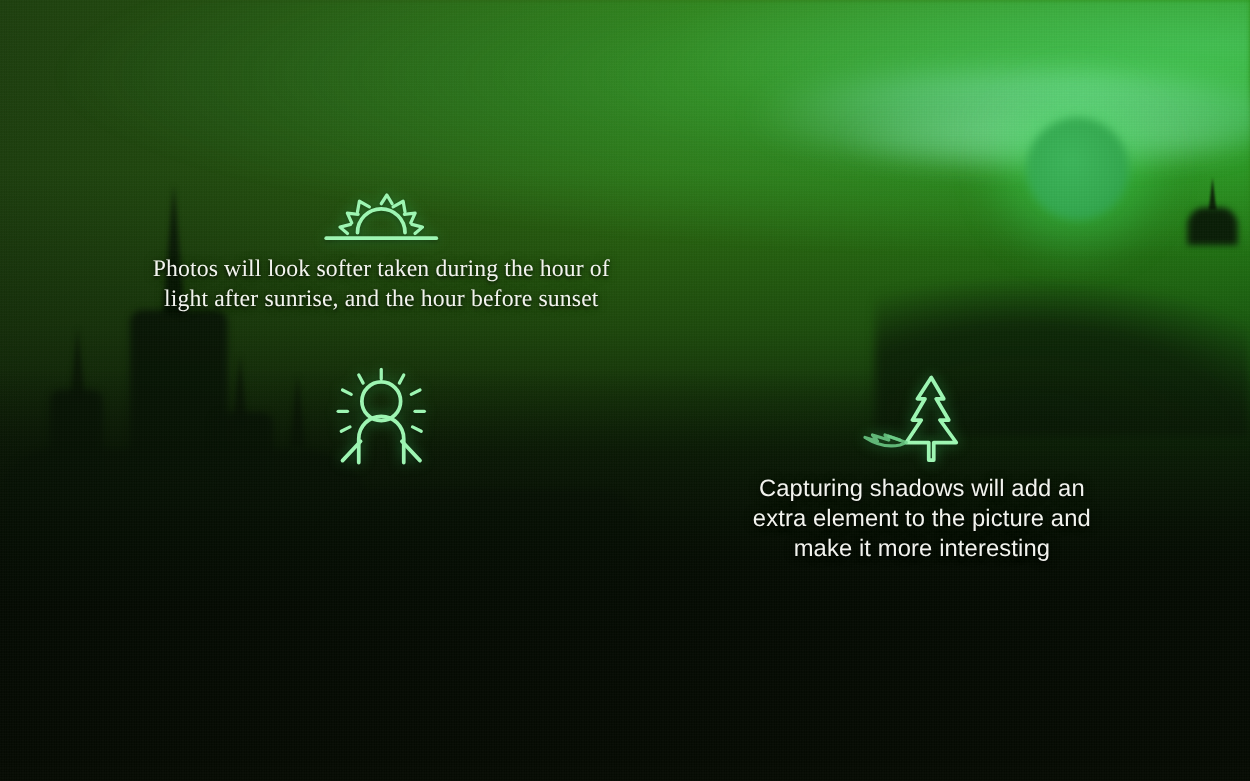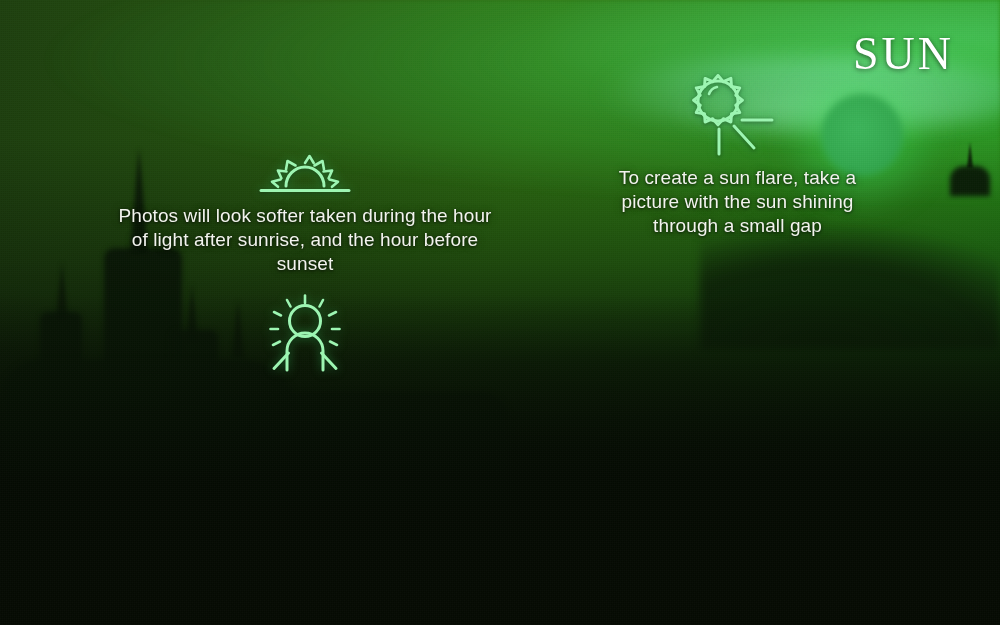--- a/index.html
+++ b/index.html
@@ -134,21 +134,21 @@
   .card .caption{
     margin-top:8px;
     font-size:19px;
     line-height:24px;
     color:#f2f3ee;
     text-shadow:0 1px 3px rgba(0,0,0,0.65), 0 0 9px rgba(0,0,0,0.35);
     letter-spacing:0.1px;
   }
 
   
-  #card-golden-hour { left:115px;  top:112px;  width:380px; }
+  #card-golden-hour { left:115px;  top:112px;  width:380px;font-family:Liberation Serif, serif; }
   #card-sun-flare   { left:600px;  top:74px;   width:275px; }
   #card-silhouette  { left:105px;  top:288px;  width:400px; }
   #card-shadows     { left:600px;  top:288px;  width:275px; }
 
   #card-sun-flare .icon-wrap{ justify-content:flex-start; padding-left:78px; }
   #card-shadows .icon-wrap{ justify-content:flex-start; padding-left:90px; }
 
   svg .st{ fill:none; stroke:#9df5b2; stroke-width:3; stroke-linecap:round; stroke-linejoin:round; }
   svg .st-thin{ fill:none; stroke:#9df5b2; stroke-width:2.6; stroke-linecap:round; stroke-linejoin:round; }
   svg .st-shadow{ fill:none; stroke:#6fcf89; stroke-width:2.6; stroke-linecap:round; stroke-linejoin:round; opacity:0.85; }
@@ -177,52 +177,38 @@
   <div class="temple" style="left:250px; top:392px; width:260px; height:110px; border-radius:60px 30px 0 0;"></div>
 
   <div class="pagoda-tip" style="left:967px; top:142px;"></div>
   <div class="temple" style="left:950px; top:166px; width:40px; height:30px; border-radius:14px 14px 0 0;"></div>
 
   <div class="ground"></div>
   <div class="grain"></div>
 
   <div class="content">
 
-    <div class="title">SUN</div>
 
     <div class="card" id="card-golden-hour">
       <div class="icon-wrap">
         <svg width="100" height="46" viewBox="0 0 100 46" aria-hidden="true">
           <path class="st" d="M31 36 a19 19 0 0 1 38 0"></path>
           <path class="st-thin" d="M50 13 l4.5 -7 4.2 7"></path>
           <path class="st-thin" d="M59.5 15.5 l8 -4.5 1.5 8.5"></path>
           <path class="st-thin" d="M68.5 21.5 l8.6 -1 -3.5 7.8"></path>
           <path class="st-thin" d="M74.5 29.5 l8.5 2.2 -6 5.1"></path>
           <path class="st-thin" d="M40.5 15.5 l-8 -4.5 -1.5 8.5"></path>
           <path class="st-thin" d="M31.5 21.5 l-8.6 -1 3.5 7.8"></path>
           <path class="st-thin" d="M25.5 29.5 l-8.5 2.2 6 5.1"></path>
           <line class="st" x1="6" y1="40.5" x2="94" y2="40.5"></line>
         </svg>
       </div>
       <div class="caption">Photos will look softer taken during the hour of light after sunrise, and the hour before sunset</div>
     </div>
 
-    <div class="card" id="card-sun-flare">
-      <div class="icon-wrap">
-        <svg width="112" height="86" viewBox="0 0 112 86" aria-hidden="true">
-          <circle class="st" cx="40" cy="29" r="20"></circle>
-          <path class="st-thin" d="M31 22 a11 11 0 0 1 8 -7"></path>
-          <path class="st" d="M40 3.5 l5.3 6.2 7.6 -3.3 0.6 8.2 8.2 1.3 -3.9 7.3 6.6 5 -6.6 5 3.9 7.3 -8.2 1.3 -0.6 8.2 -7.6 -3.3 -5.3 6.2 -5.3 -6.2 -7.6 3.3 -0.6 -8.2 -8.2 -1.3 3.9 -7.3 -6.6 -5 6.6 -5 -3.9 -7.3 8.2 -1.3 0.6 -8.2 7.6 3.3 z"></path>
-          <line class="st" x1="64" y1="48" x2="94" y2="48"></line>
-          <line class="st" x1="56" y1="54" x2="76" y2="76"></line>
-          <line class="st" x1="41" y1="57" x2="41" y2="82"></line>
-        </svg>
-      </div>
-      <div class="caption">To create a sun flare, take a picture with the sun shining through a small gap</div>
-    </div>
 
     <div class="card" id="card-silhouette">
       <div class="icon-wrap">
         <svg width="96" height="78" viewBox="0 0 96 78" aria-hidden="true">
           <circle class="st" cx="48" cy="27" r="15.5"></circle>
           <path class="st" d="M30 76 v-19 a18 18 0 0 1 36 0 v19"></path>
           <path class="st" d="M31.5 59 L17 74.5"></path>
           <path class="st" d="M64.5 59 L79 74.5"></path>
           <line class="st-thin" x1="48" y1="1.5" x2="48" y2="9"></line>
           <line class="st-thin" x1="30" y1="6" x2="33.5" y2="12.5"></line>
@@ -230,15 +216,25 @@
           <line class="st-thin" x1="17" y1="18" x2="24" y2="21.5"></line>
           <line class="st-thin" x1="79" y1="18" x2="72" y2="21.5"></line>
           <line class="st-thin" x1="13.5" y1="35" x2="21" y2="35"></line>
           <line class="st-thin" x1="82.5" y1="35" x2="75" y2="35"></line>
           <line class="st-thin" x1="16" y1="51" x2="23" y2="47.5"></line>
           <line class="st-thin" x1="80" y1="51" x2="73" y2="47.5"></line>
         </svg>
       </div>
     </div>
 
+    <div class="card" id="card-shadows">
+      <div class="icon-wrap">
+        <svg width="86" height="80" viewBox="0 0 86 80" aria-hidden="true">
+          <path class="st" d="M55 10 L44 27 h6 L40 44 h7 L35 62 h18 v14 h4 V62 h18 L62 44 h7 L59 27 h6 z"></path>
+          <path class="st-shadow" d="M35 62 L18 56 l3 4 -13 -4 4 5 -10 -3 q14 9 28 6 z"></path>
+          <path class="st-shadow" d="M30 60 l-9 -3"></path>
+        </svg>
+      </div>
+      <div class="caption">Capturing shadows will add an extra element to the picture and make it more interesting</div>
+    </div>
 
   </div>
 </div>
 
 </body></html>

